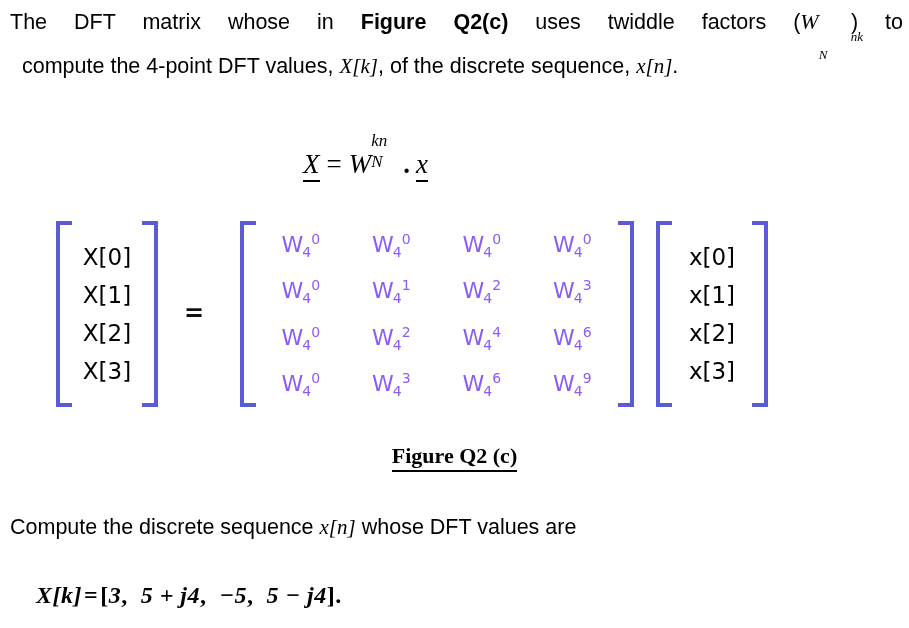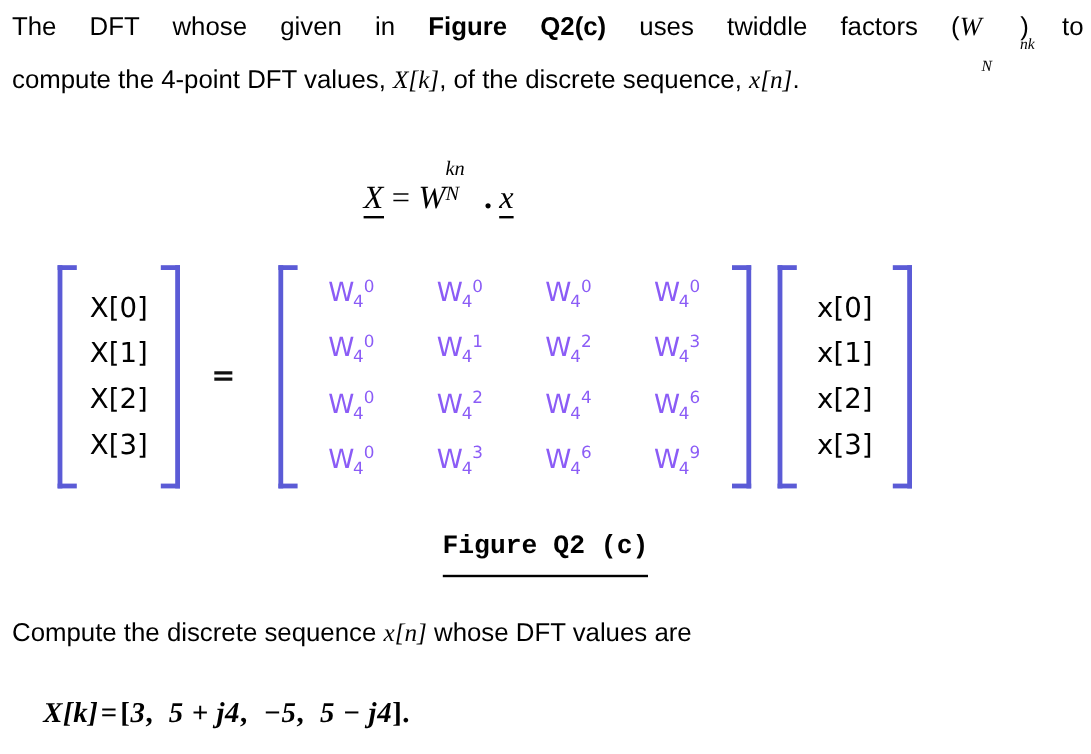--- a/index.html
+++ b/index.html
@@ -32,20 +32,21 @@
   }
   #intro-para .line1 {
     display: block;
     text-align: justify;
     text-align-last: justify;
     white-space: nowrap;
   }
   #intro-para .line2 {
     display: block;
     white-space: nowrap;
+    margin-left: 12px;
   }
   .b { font-weight: bold; }
 
   
   .mi {
     font-family: "Liberation Serif", serif;
     font-style: italic;
     font-size: 21px;
   }
   .wnk-wrap {
@@ -124,21 +125,21 @@
     font-size: 17px; font-style: italic; white-space: nowrap;
   }
   #display-eq .wstack .dn {
     position: absolute; left: 0; top: 6px;
     font-size: 17px; font-style: italic; white-space: nowrap;
   }
 
   
   #matrix-block {
     position: absolute;
-    left: 0px;
+    left: 8px;
     top: 215px;
     width: 769px;
     height: 200px;
   }
   .bracketed {
     position: absolute;
     top: 6px;
     height: 186px;
     box-sizing: border-box;
   }
@@ -232,26 +233,26 @@
 
   
   #fig-caption {
     position: absolute;
     left: 0;
     top: 443px;
     width: 909px;
     text-align: center;
   }
   #fig-caption span {
-    font-family: Liberation Mono, monospace;
+    font-family: Liberation Serif, serif;
     font-size: 22px;
     font-weight: bold;
     color: #000;
     border-bottom: 2px solid #000;
-    padding-bottom: 11px;
+    padding-bottom: 2px;
   }
 
   
   #closing-para {
     position: absolute;
     left: 10px;
     top: 512px;
     width: 880px;
     font-size: 21.5px;
     line-height: 30px;
@@ -268,21 +269,21 @@
     white-space: nowrap;
     letter-spacing: 0.5px;
   }
   #given-eq .nrm { font-style: normal; }
   #given-eq .opx { font-style: normal; padding: 0 2px; }
 </style>
 </head>
 <body>
 
 <div class="para" id="intro-para">
-  <span class="line1"><span>The DFT whose given in </span><span class="b">Figure Q2(c)</span><span> uses twiddle factors (</span><span class="wnk-wrap"><span class="wnk-base">W</span><span class="wnk-stack"><span class="up">nk</span><span class="dn">N</span></span></span><span>) to</span></span>
+  <span class="line1"><span>The DFT matrix whose in </span><span class="b">Figure Q2(c)</span><span> uses twiddle factors (</span><span class="wnk-wrap"><span class="wnk-base">W</span><span class="wnk-stack"><span class="up">nk</span><span class="dn">N</span></span></span><span>) to</span></span>
 
   <span class="line2"><span>compute the 4-point DFT values, </span><span class="mi">X[k]</span><span>, of the discrete sequence, </span><span class="mi">x[n]</span><span>.</span></span>
 </div>
 
 <div id="display-eq">
   <span class="uvar">X</span><span class="eqsign">=</span><span class="wbase">W</span><span class="wstack"><span class="up">kn</span><span class="dn">N</span></span><span class="dotop">.</span><span class="uvar">x</span>
 </div>
 
 <div id="matrix-block">
 

